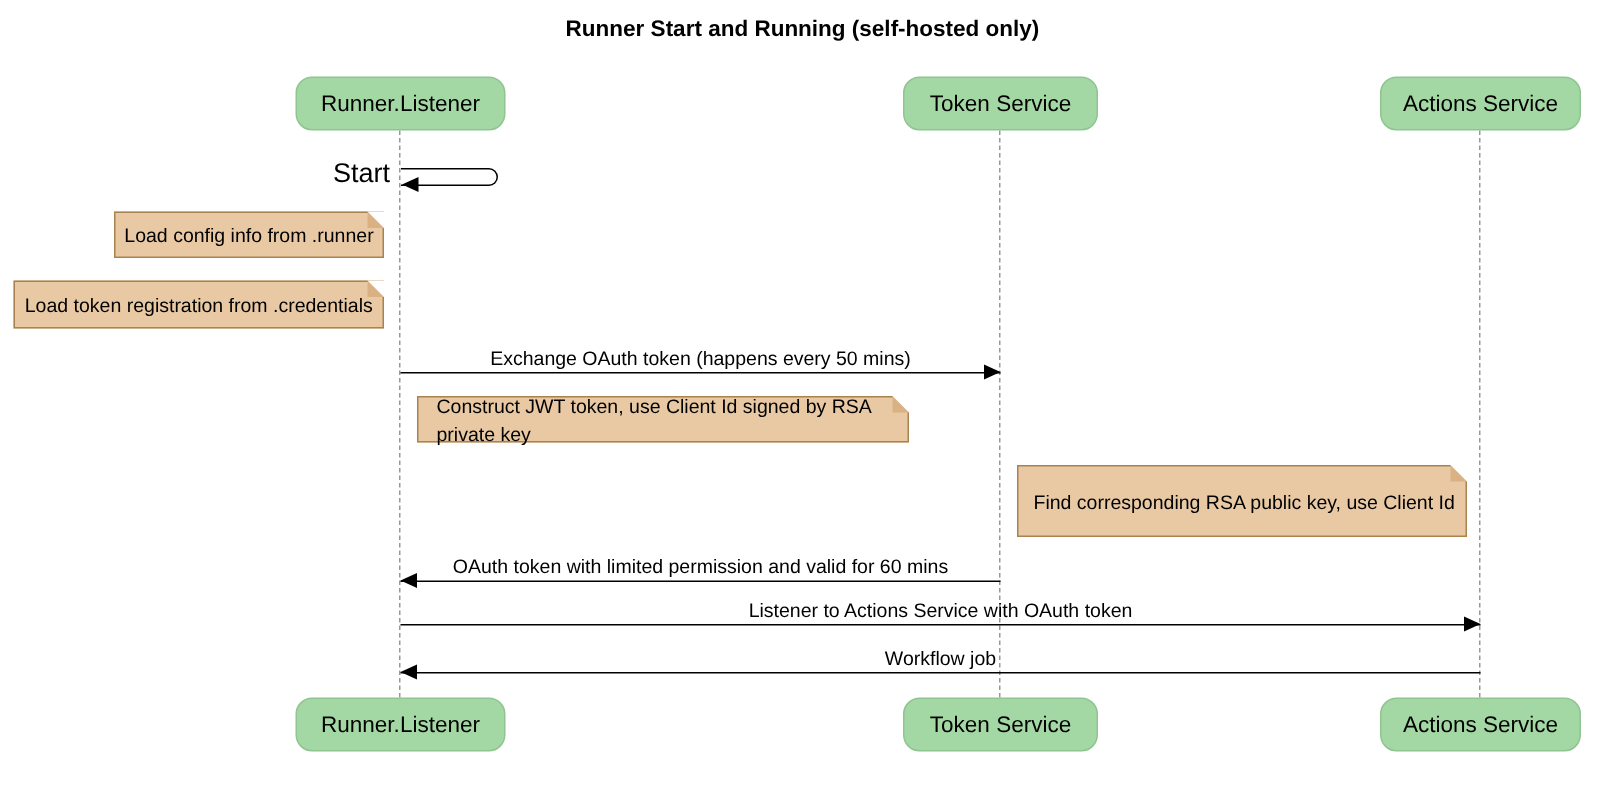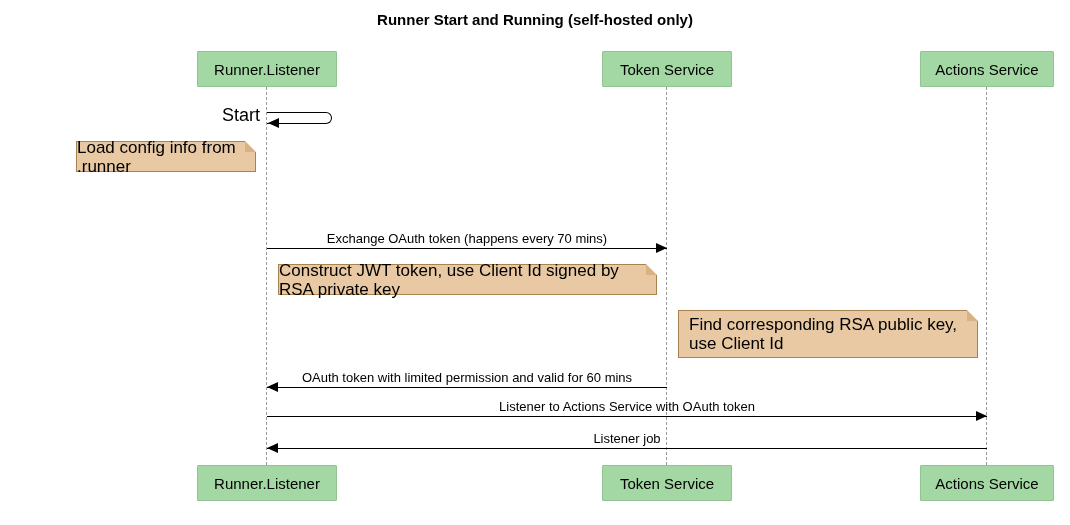--- a/index.html
+++ b/index.html
@@ -2,32 +2,32 @@
 <html style="--background: #ffffff; --text: #000000; --participant-fill: #a3d7a3; --participant-border: #90c490; --note-fill: #e8c9a3; --note-border: #a8824f; --note-fold: #d9b183; --lifeline: #999999; --message-line: #000000;"><head>
 <meta charset="utf-8">
 <style>
   html,body{margin:0;padding:0;background:#fff;}
   body{font-family:"Liberation Sans",sans-serif;color:var(--text,#000);}
   .canvas{position:relative;width:1070px;height:525px;background:var(--background,#fff);overflow:hidden;}
 
   .diagram-title{position:absolute;left:0;right:0;top:11px;text-align:center;
     font-size:15px;font-weight:bold;}
 
-  .participant{position:absolute;height:36px;border-radius:1px;
+  .participant{position:absolute;height:36px;border-radius:11px;
     background:var(--participant-fill,#a3d7a3);
     border:1px solid var(--participant-border,#90c490);
     display:flex;align-items:center;justify-content:center;
     font-size:15px;box-sizing:border-box;}
 
   .lifeline{position:absolute;width:0;border-left:1px dashed var(--lifeline,#999);}
 
   .note{position:absolute;background:var(--note-fill,#e8c9a3);
     border:1px solid var(--note-border,#a8824f);
     display:flex;align-items:center;justify-content:center;
-    font-size:17px;box-sizing:border-box;line-height:19px;}
+    font-size:13px;box-sizing:border-box;line-height:19px;}
   .note::after{content:"";position:absolute;top:-1px;right:-1px;width:0;height:0;
     border-style:solid;border-width:0 11px 11px 0;
     border-color:#fff #fff var(--note-fold,#d9b183) var(--note-fold,#d9b183);}
   .note.left-align{justify-content:flex-start;padding-left:10px;text-align:left;}
 
   .msg{position:absolute;height:0;}
   .msg-line{position:absolute;left:0;right:0;top:0;border-top:1px solid var(--message-line,#000);}
   .msg-label{position:absolute;left:0;right:0;bottom:2px;text-align:center;font-size:13px;white-space:nowrap;}
   .head-right{position:absolute;right:0;top:-5px;width:0;height:0;
     border-left:11px solid var(--message-line,#000);
@@ -67,28 +67,31 @@
   </div>
 
   <div class="self-label">Start</div>
   <div class="self-loop"></div>
   <div class="self-head"></div>
 
   <div class="note" style="left:76px;top:141px;width:180px;height:31px;">
     <span>Load config info from .runner</span>
   </div>
 
+  <div class="note" style="left:9px;top:187px;width:247px;height:32px;">
+    <span>Load token registration from .credentials</span>
+  </div>
 
   <div class="msg" style="left:267px;top:248px;width:400px;">
-    <div class="msg-label">Exchange OAuth token (happens every 70 mins)</div>
+    <div class="msg-label">Exchange OAuth token (happens every 50 mins)</div>
     <div class="msg-line"></div>
     <div class="head-right"></div>
   </div>
 
-  <div class="note" style="left:278px;top:264px;width:379px;height:31px;">
+  <div class="note" style="left:278px;top:264px;width:328px;height:31px;padding-left:12px;">
     <span>Construct JWT token, use Client Id signed by RSA private key</span>
   </div>
 
   <div class="note left-align" style="left:678px;top:310px;width:300px;height:48px;">
     <span>
       <span style="display:block;">Find corresponding RSA public key, use Client Id</span>
     </span>
   </div>
 
   <div class="msg" style="left:267px;top:387px;width:400px;">
@@ -97,21 +100,21 @@
     <div class="head-left"></div>
   </div>
 
   <div class="msg" style="left:267px;top:416px;width:720px;">
     <div class="msg-label">Listener to Actions Service with OAuth token</div>
     <div class="msg-line"></div>
     <div class="head-right"></div>
   </div>
 
   <div class="msg" style="left:267px;top:448px;width:720px;">
-    <div class="msg-label">Listener job</div>
+    <div class="msg-label">Workflow job</div>
     <div class="msg-line"></div>
     <div class="head-left"></div>
   </div>
 
   <div class="participant" style="left:197px;top:465px;width:140px;">
     <span>Runner.Listener</span>
   </div>
   <div class="participant" style="left:602px;top:465px;width:130px;">
     <span>Token Service</span>
   </div>

